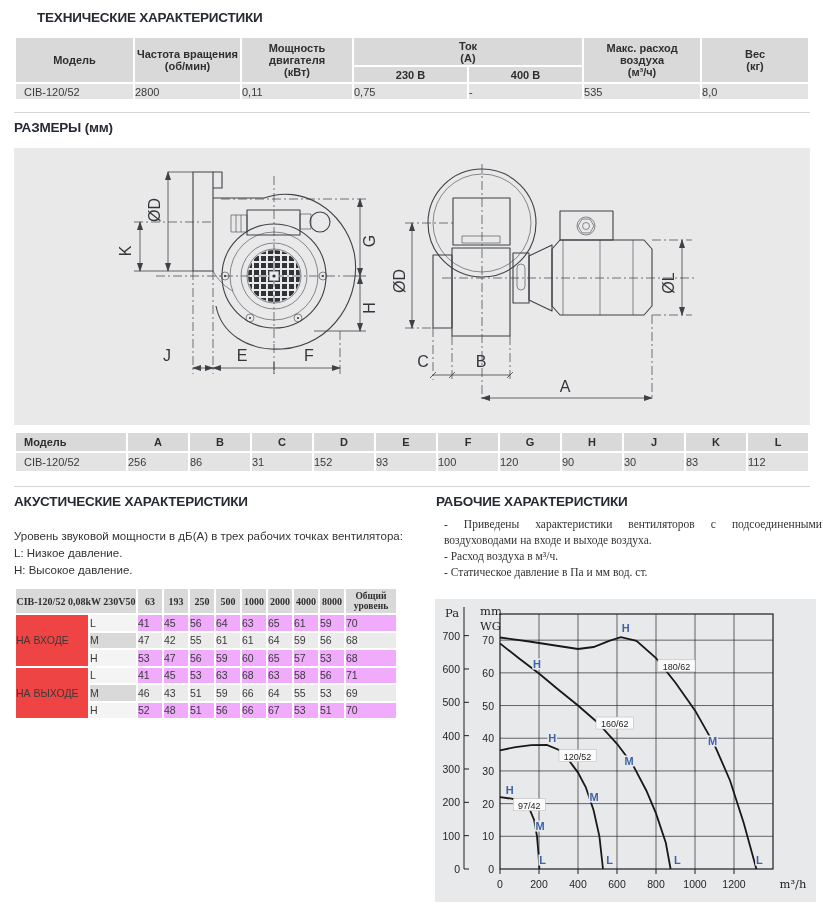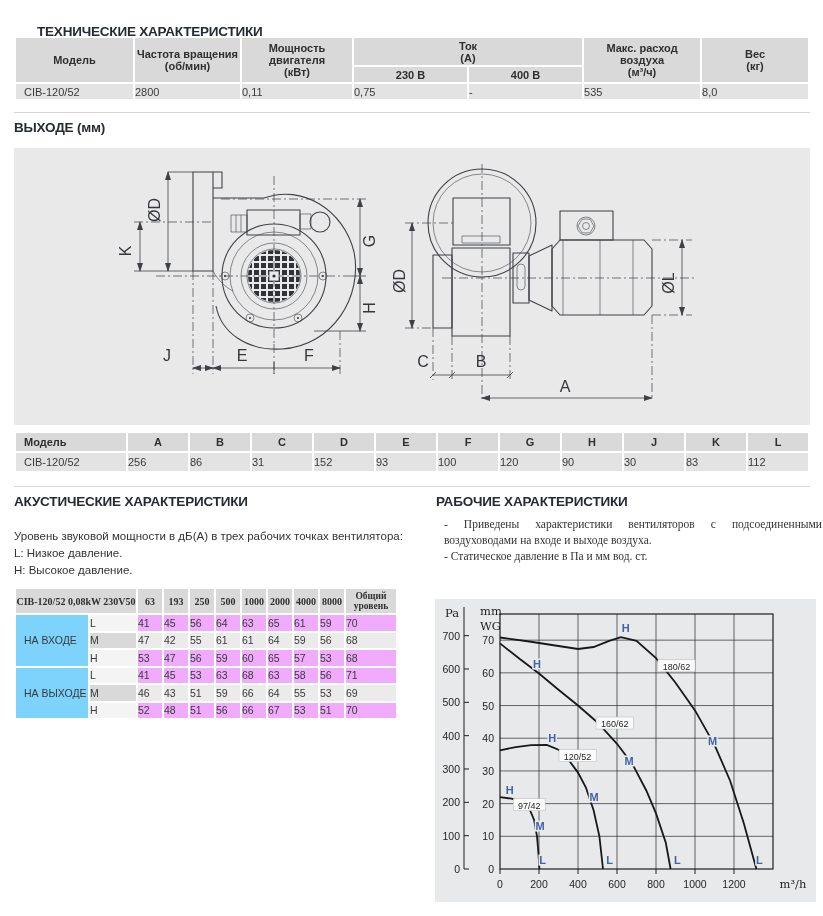--- a/index.html
+++ b/index.html
@@ -29,21 +29,21 @@
   #dims-table .model-cell{text-align:left;padding-left:8px;}
 
   #acoustic-text{position:absolute;left:14px;top:528px;width:410px;font-size:11.5px;line-height:17px;color:#333;}
   #perf-notes{position:absolute;left:444px;top:516px;width:378px;font-size:11.5px;line-height:16px;color:#333;text-align:justify;font-family:Liberation Serif, serif;}
 
   #acoustic-table{position:absolute;left:14px;top:587px;width:384px;}
   #acoustic-table .hd{font-size:10px;font-family:Liberation Serif, serif;}
   #acoustic-table th{height:24px;}
   #acoustic-table td{height:15.5px;font-size:10.5px;}
   #acoustic-table .total-hd{font-size:9.5px;line-height:10px;}
-  #acoustic-table .grp{background:#7dd3fc;font-size:10.5px;text-align:left;padding-left:8px;color:#3a3a3a;}
+  #acoustic-table .grp{background:#ef4444;font-size:10.5px;text-align:left;padding-left:0;color:#3a3a3a;}
   #acoustic-table .pt-c{background:#f4f4f4;color:#3a3a3a;}
   #acoustic-table .pt-m{background:#d9d9d9;color:#3a3a3a;}
   #acoustic-table .val{background:#f0abfc;color:#3a3a3a;}
   #acoustic-table .val-m{background:#ebebeb;color:#3a3a3a;}
 
   #chart-panel{position:absolute;left:435px;top:599px;width:381px;height:303px;background:#e8e9ea;}
 
   
   .dw{stroke:#3e4146;stroke-width:1.1;fill:none;stroke-linejoin:round;}
   .thin{stroke-width:0.6;}
@@ -64,21 +64,21 @@
   .pt{fill:#3f63a8;font-weight:bold;font-size:11px;font-family:"Liberation Sans",sans-serif;
       paint-order:stroke;stroke:#e8e9ea;stroke-width:3px;}
   .model{font-size:9px;fill:#1f1f1f;font-family:"Liberation Sans",sans-serif;}
   .labelbox{fill:#fbfbfb;stroke:#b5b5b5;stroke-width:0.5;}
 </style>
 </head>
 <body>
 
 <div class="page">
 
-  <div class="sec-title" id="tech-title" style="left:37px;top:24px;">ТЕХНИЧЕСКИЕ ХАРАКТЕРИСТИКИ</div>
+  <div class="sec-title" id="tech-title" style="left:37px;top:10px;">ТЕХНИЧЕСКИЕ ХАРАКТЕРИСТИКИ</div>
 
   <table id="tech-table">
     <colgroup>
       <col style="width:117px">
         <col style="width:105px">
         <col style="width:110px">
       <col style="width:113px">
         <col style="width:113px">
         <col style="width:116px">
         <col style="width:106px">
@@ -118,21 +118,21 @@
       <td class="dt">0,75</td>
       <td class="dt">-</td>
       <td class="dt">535</td>
       <td class="dt">8,0</td>
     </tr>
   </tbody>
     </table>
 
   <div class="hr" style="top:112px;"></div>
 
-  <div class="sec-title" id="dims-title" style="left:14px;top:120px;">ВЫХОДЕ (мм)</div>
+  <div class="sec-title" id="dims-title" style="left:14px;top:120px;">РАЗМЕРЫ (мм)</div>
 
   <div id="drawing-panel">
     <svg width="796" height="277" viewBox="0 0 796 277">
       <defs>
         <marker id="ar" markerUnits="userSpaceOnUse" markerWidth="9" markerHeight="7" refX="8" refY="3" orient="auto-start-reverse">
           <path d="M0 0 L9 3 L0 6 Z" fill="#3e4146"></path>
         </marker>
         <pattern id="grille" width="7" height="7" patternUnits="userSpaceOnUse" x="260" y="128">
           <rect x="1" y="1" width="5" height="5" fill="#2f3237"></rect>
         </pattern>
@@ -414,20 +414,21 @@
       <td class="val">51</td>
       <td class="val">70</td>
     </tr>
   </tbody>
     </table>
 
   <div class="sec-title" style="left:436px;top:494px;">РАБОЧИЕ ХАРАКТЕРИСТИКИ</div>
 
   <div id="perf-notes">
     <div>- Приведены характеристики вентиляторов с подсоединенными воздуховодами на входе и выходе воздуха.</div>
+    <div>- Расход воздуха в м³/ч.</div>
     <div>- Статическое давление в Па и мм вод. ст.</div>
   </div>
 
   <div id="chart-panel">
     <svg id="perf-chart" width="381" height="303" viewBox="0 0 381 303">
         <line x1="104" y1="15" x2="104" y2="270" class="grid"></line>
         <line x1="143" y1="15" x2="143" y2="270" class="grid"></line>
         <line x1="182" y1="15" x2="182" y2="270" class="grid"></line>
         <line x1="221" y1="15" x2="221" y2="270" class="grid"></line>
         <line x1="260" y1="15" x2="260" y2="270" class="grid"></line>

